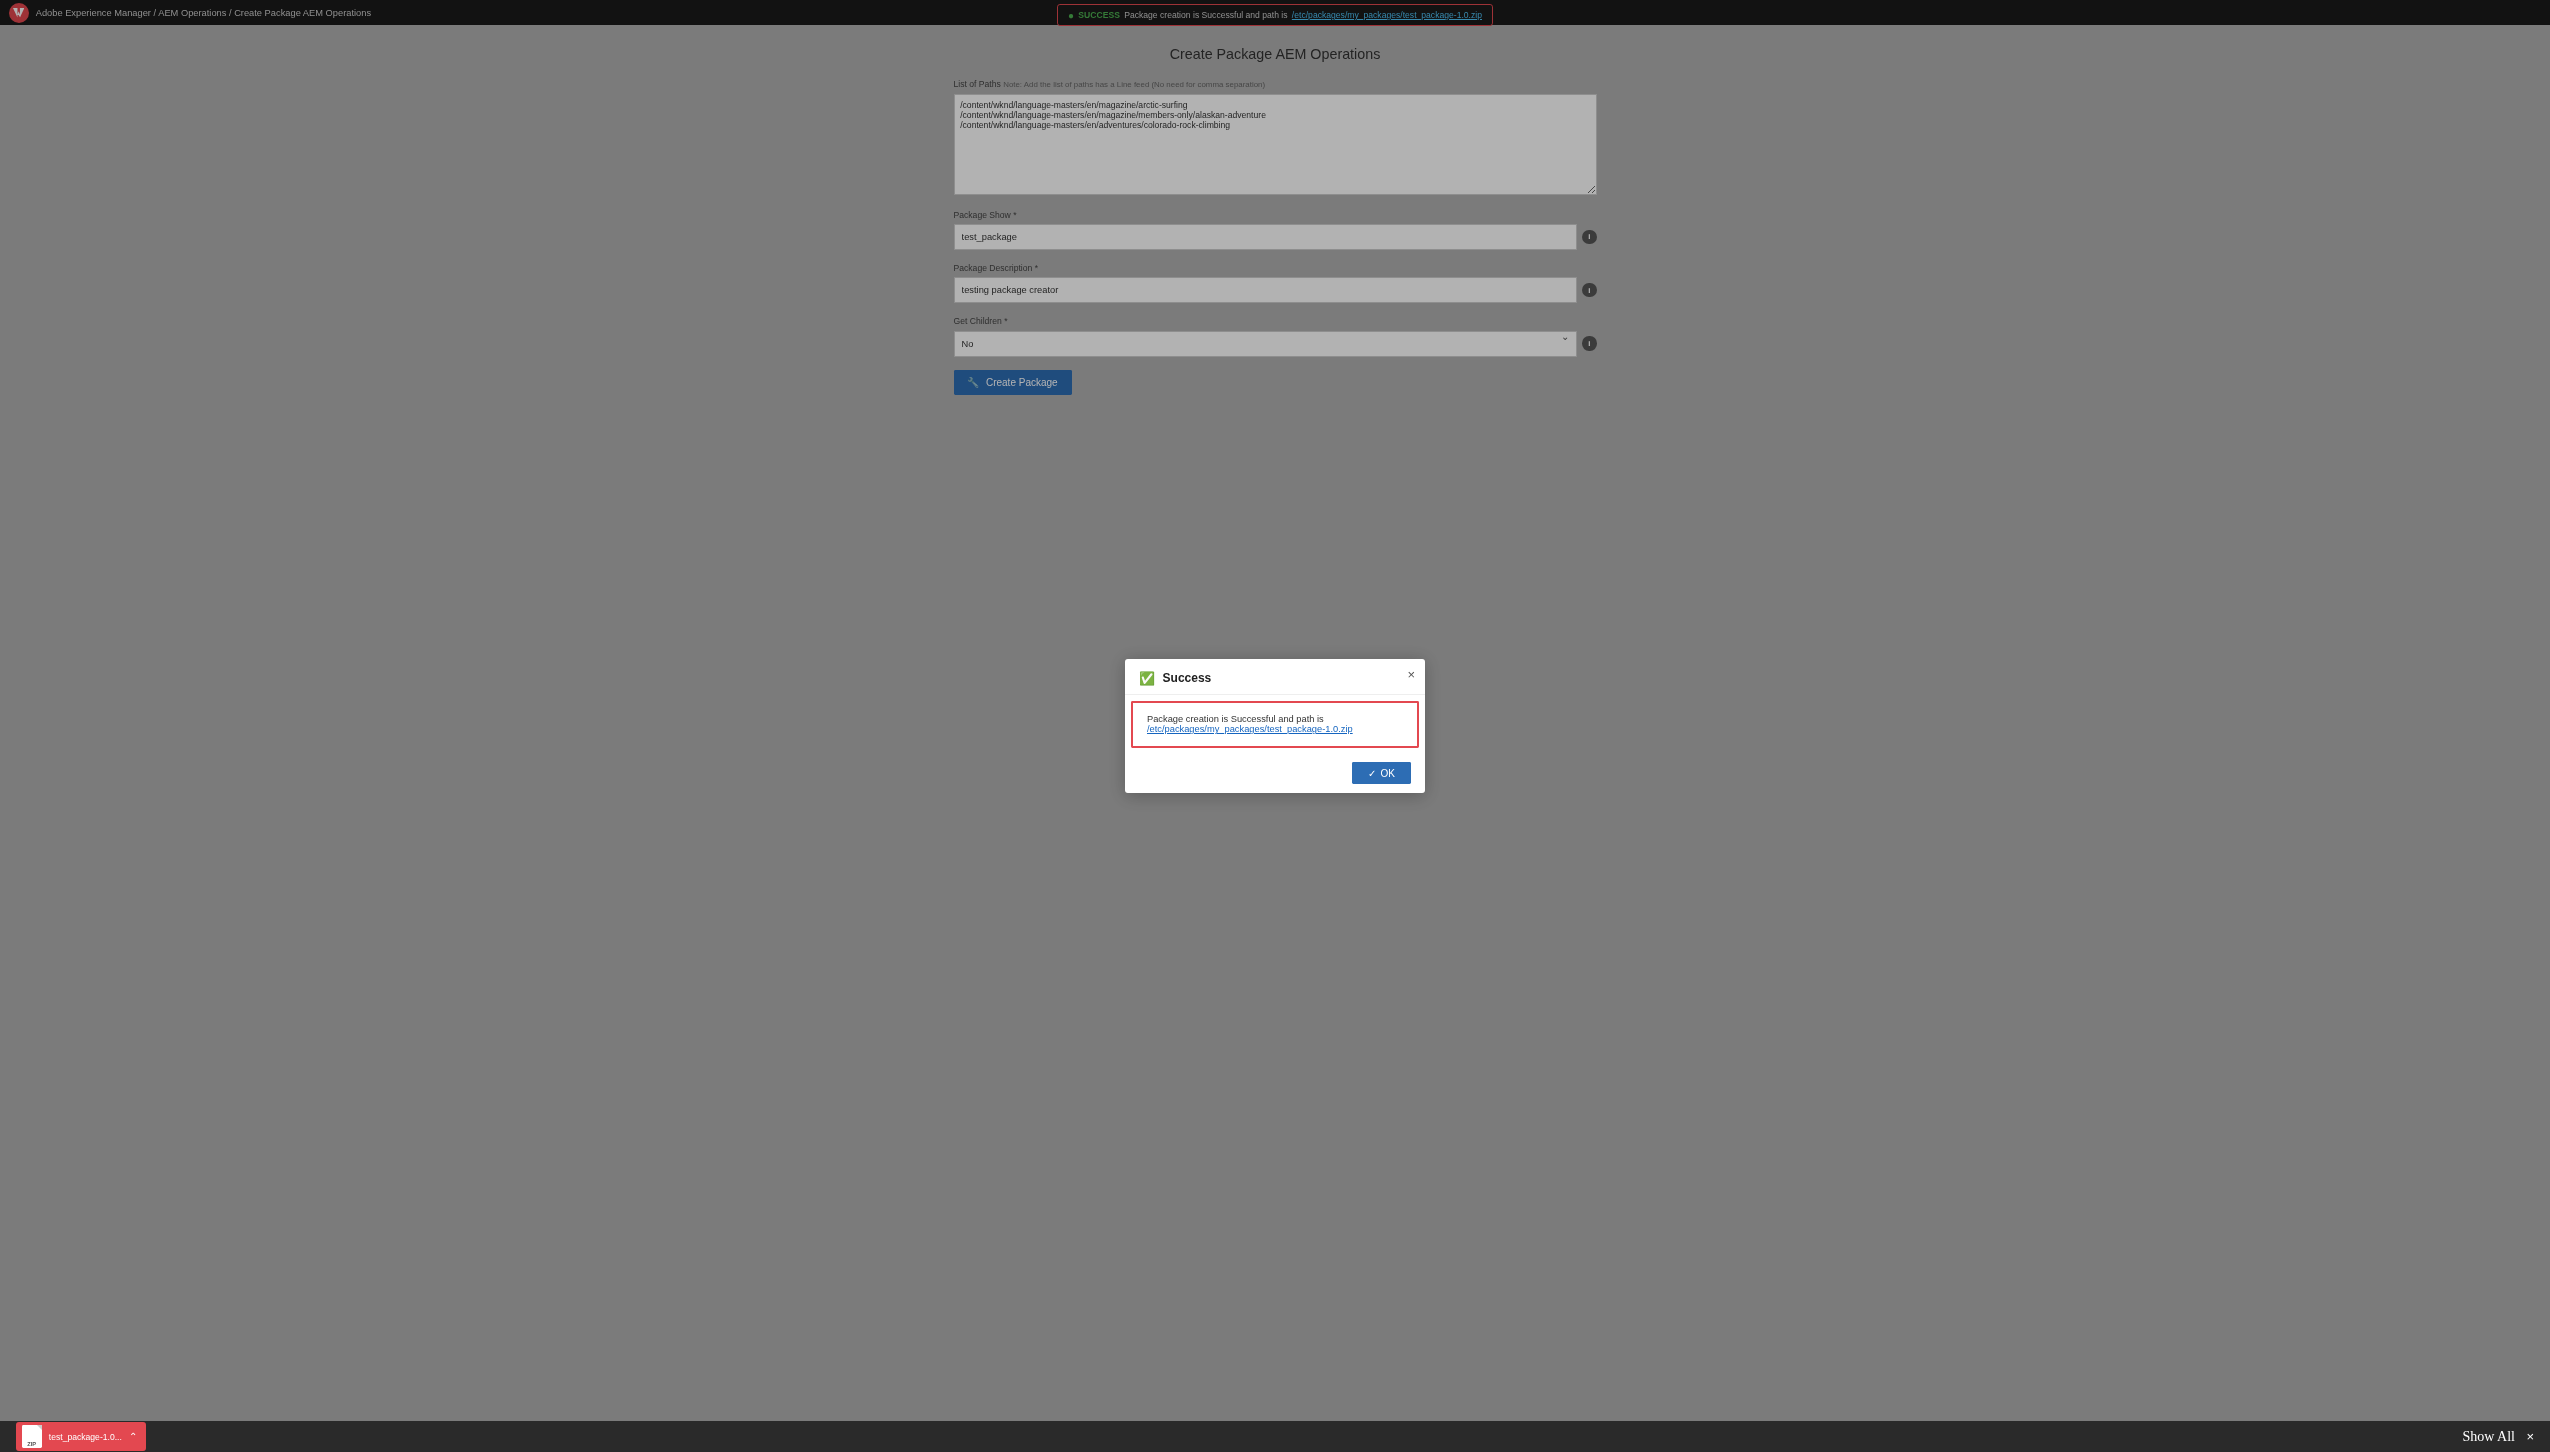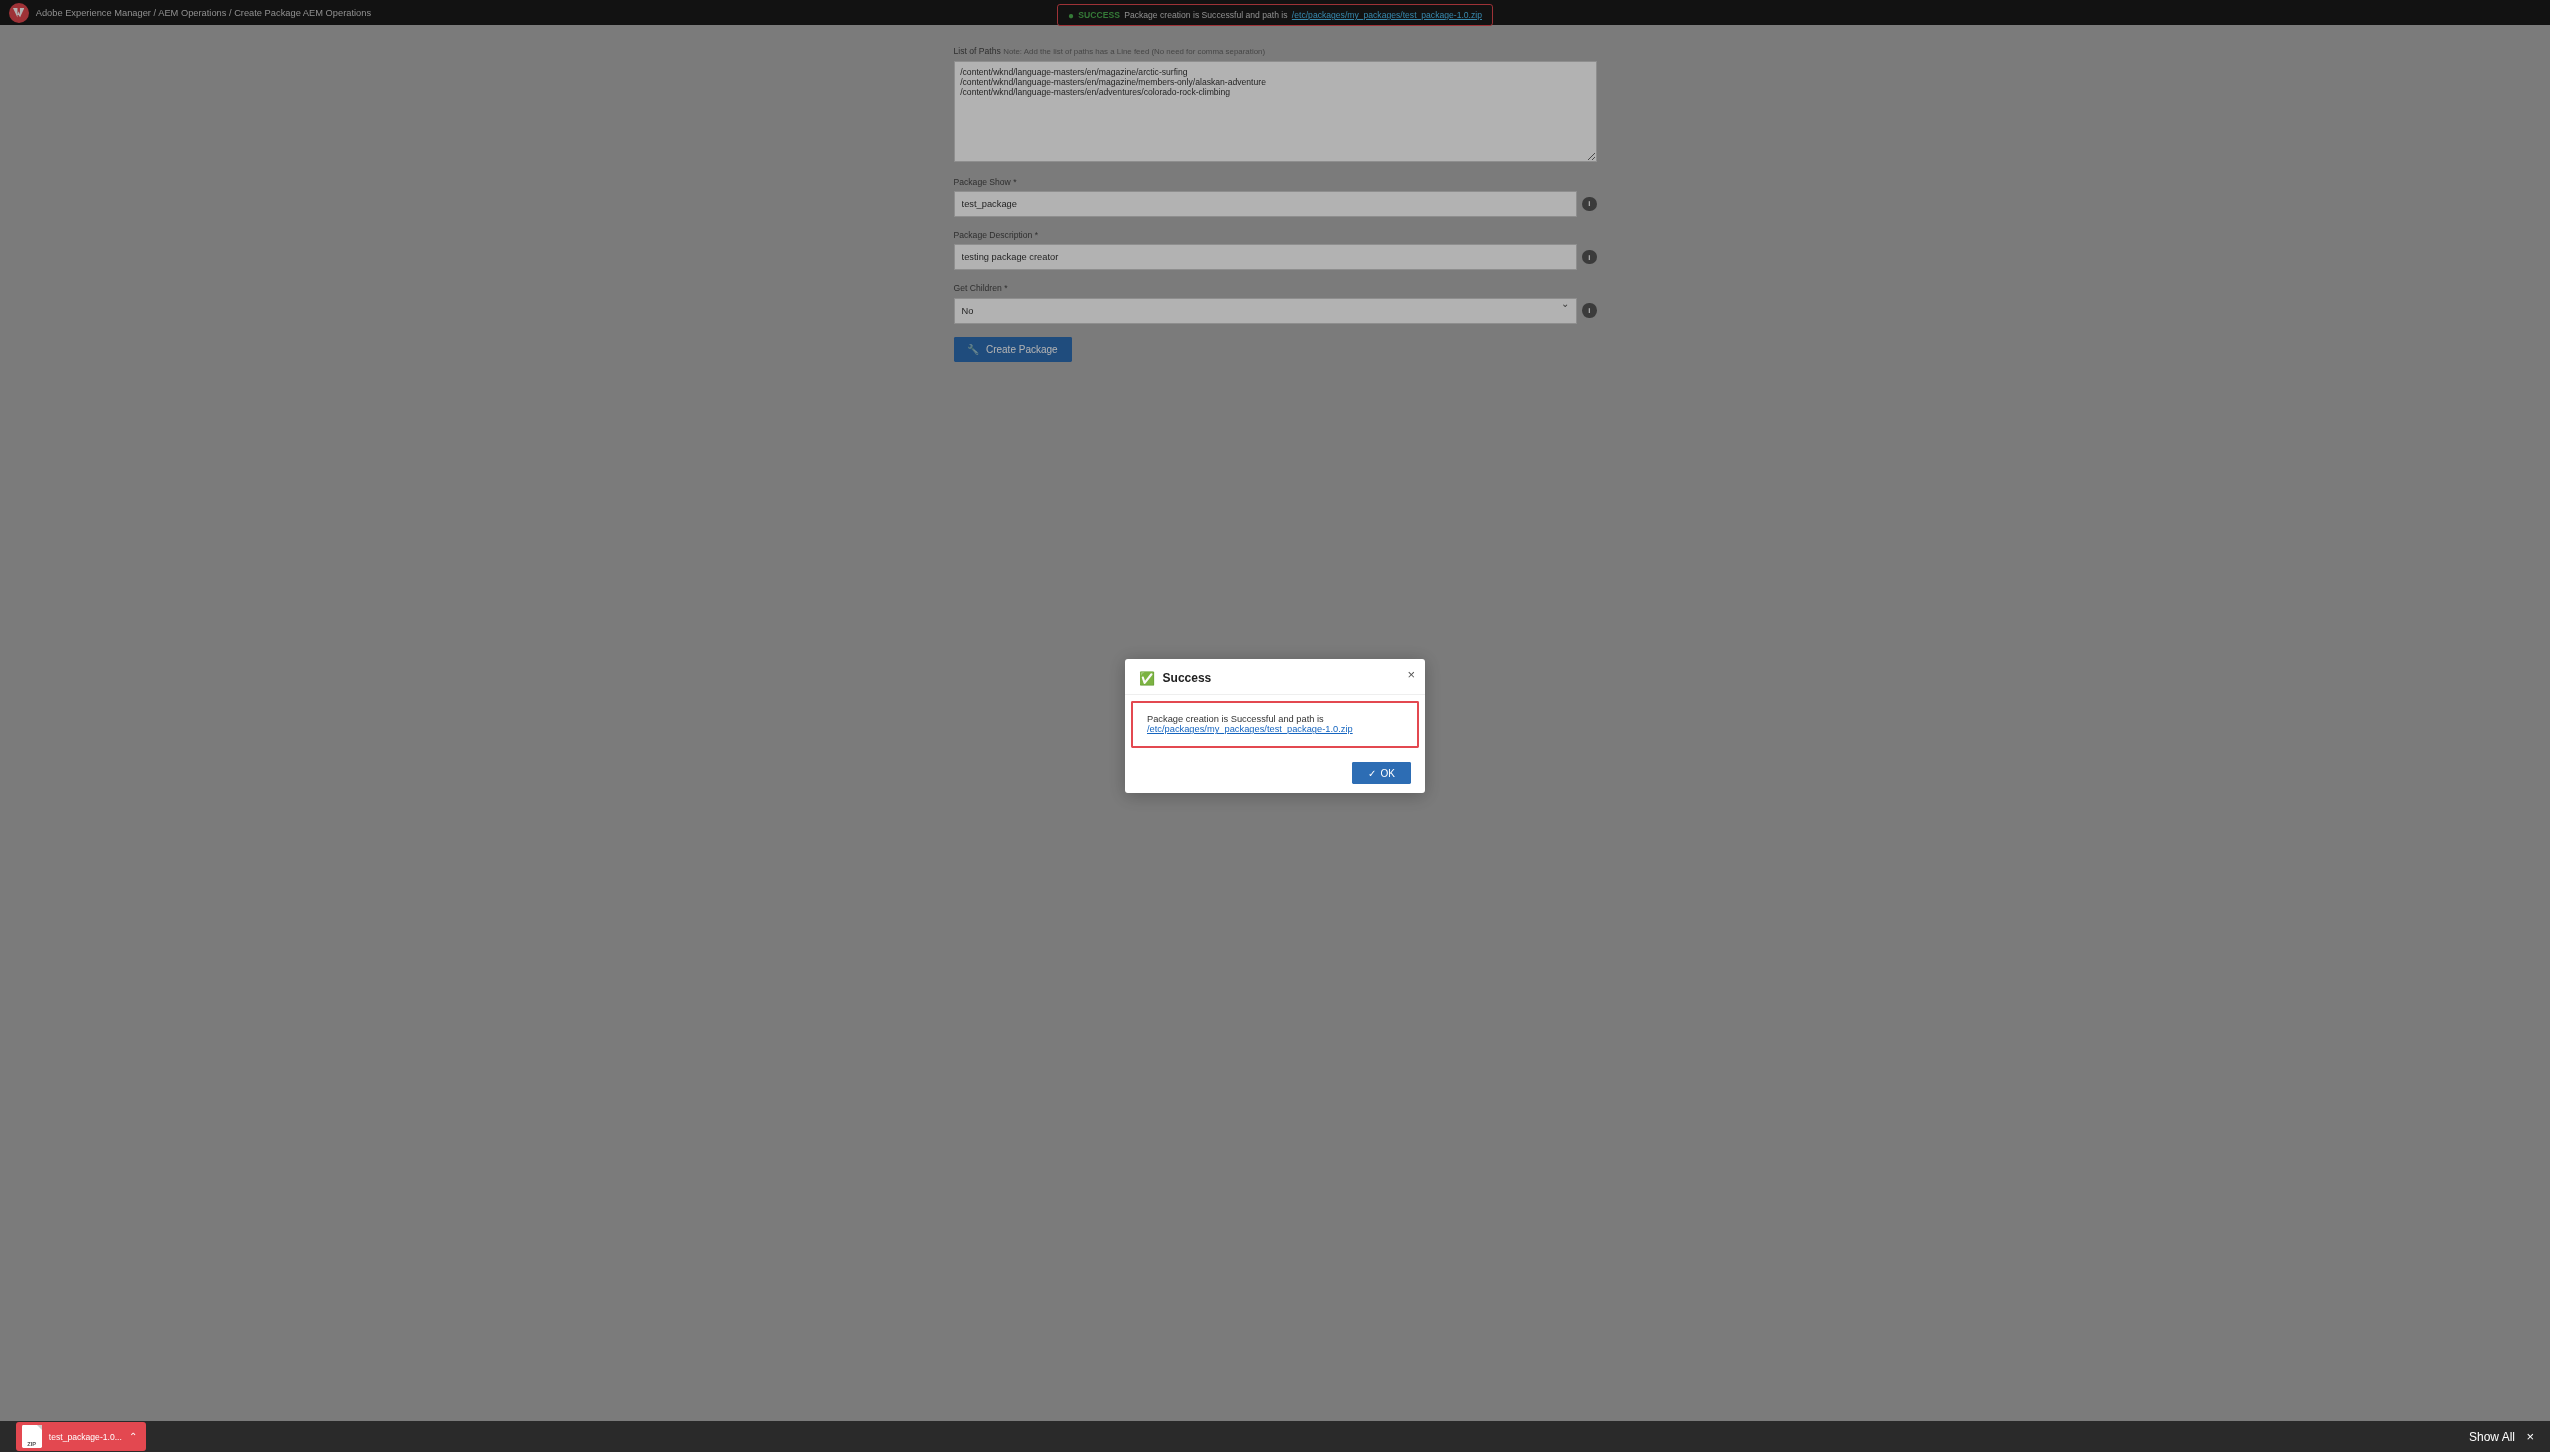--- a/index.html
+++ b/index.html
@@ -338,24 +338,25 @@
       font-weight: bold;
     }
 
     .download-chevron {
       color: white;
       font-size: 10px;
     }
 
     .show-all-btn {
       color: white;
-      font-size: 12px;
+      font-size: 14px;
       background: none;
       border: none;
       cursor: pointer;
+      font-family: Liberation Serif, serif;
     }
 
     .close-bar-btn {
       color: white;
       font-size: 13px;
       background: none;
       border: none;
       cursor: pointer;
     }
 
@@ -378,20 +379,21 @@
 
   <div class="success-banner">
     <span class="success-dot">●</span>
     <span class="success-word">SUCCESS</span>
     <span>Package creation is Successful and path is</span>
     <a class="link" href="#">/etc/packages/my_packages/test_package-1.0.zip</a>
   </div>
 </nav>
 
 <div class="main-content">
+  <h1 class="page-title">Create Package AEM Operations</h1>
 
   <div class="form-container">
 
     <div class="form-group">
       <label class="form-label">
         <span>List of Paths</span>
         <span class="form-label-note">Note: Add the list of paths has a Line feed (No need for comma separation)</span>
       </label>
       <textarea class="textarea-field" style="">/content/wknd/language-masters/en/magazine/arctic-surfing
 /content/wknd/language-masters/en/magazine/members-only/alaskan-adventure

